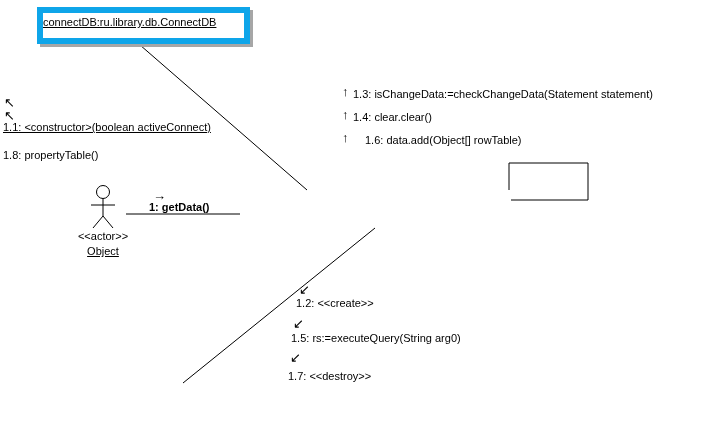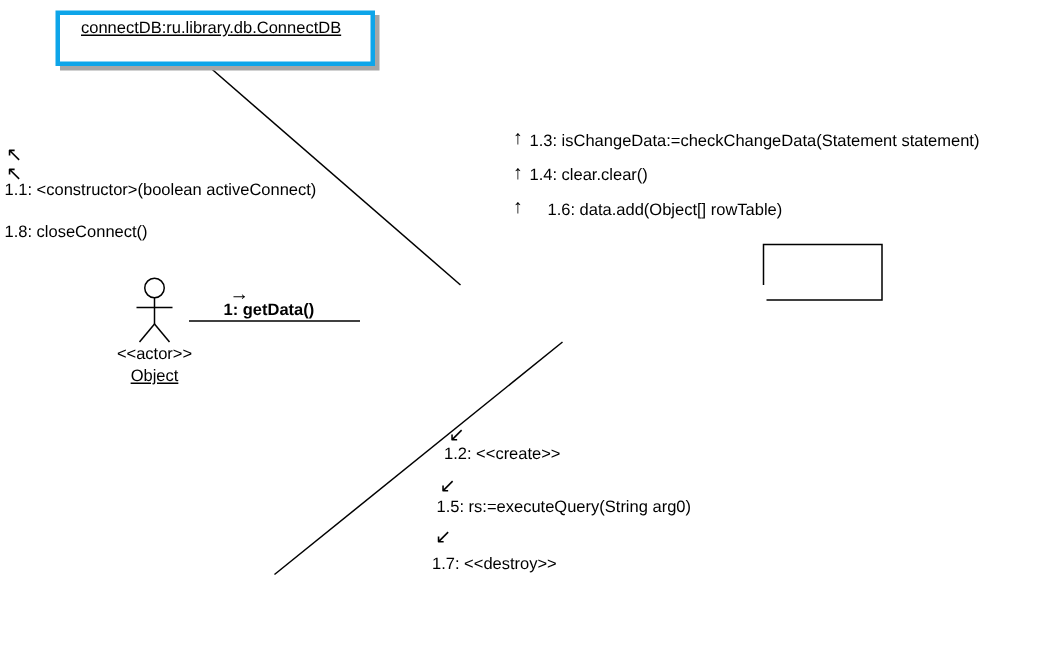--- a/index.html
+++ b/index.html
@@ -4,22 +4,22 @@
 <style>
   html,body{margin:0;padding:0;background:#fff;}
   .canvas{
     position:relative;width:701px;height:438px;background:#ffffff;
     font-family:"Liberation Sans", sans-serif;font-size:11px;color:#000;
     overflow:hidden;
   }
   svg.connectors{position:absolute;left:0;top:0;}
   .obj-box{
     position:absolute;box-sizing:border-box;background:#fff;
-    border:3px solid #0ea5e9;box-shadow:3px 3px 0 #a6a6a6;
-    padding:3px 14px;
+    border:6px solid #0ea5e9;box-shadow:3px 3px 0 #a6a6a6;
+    padding:3px 0;
   }
   .obj-label{text-decoration:underline;white-space:nowrap;}
   .msg{position:absolute;white-space:nowrap;line-height:12px;}
   .arrow{position:absolute;font-size:13px;line-height:12px;}
   .actor-label{position:absolute;white-space:nowrap;text-align:center;}
   .underline{text-decoration:underline;}
 </style>
 </head>
 <body>
 
@@ -48,22 +48,22 @@
     <span class="obj-label">connectDB:ru.library.db.ConnectDB</span>
   </div>
 
 
 
   <div class="actor-label" style="left:74px;top:230px;width:58px;text-align:center;">&lt;&lt;actor&gt;&gt;</div>
   <div class="actor-label underline" style="left:84px;top:245px;width:38px;">Object</div>
 
   <span class="arrow" style="left:4px;top:97px;">↖</span>
   <span class="arrow" style="left:4px;top:110px;">↖</span>
-  <div class="msg" style="left:3px;top:121px;">1.1: &lt;constructor&gt;(boolean activeConnect)</div>
-  <div class="msg" style="left:3px;top:149px;">1.8: closeConnect()</div>
+  <div class="msg" style="left:3px;top:121px;text-decoration:underline;">1.1: &lt;constructor&gt;(boolean activeConnect)</div>
+  <div class="msg" style="left:3px;top:149px;">1.8: propertyTable()</div>
 
   <span class="arrow" style="left:342px;top:86px;">↑</span>
   <div class="msg" style="left:353px;top:88px;">1.3: isChangeData:=checkChangeData(Statement statement)</div>
   <span class="arrow" style="left:342px;top:109px;">↑</span>
   <div class="msg" style="left:353px;top:111px;">1.4: clear.clear()</div>
   <span class="arrow" style="left:342px;top:132px;">↑</span>
   <div class="msg" style="left:365px;top:134px;">1.6: data.add(Object[] rowTable)</div>
 
   <span class="arrow" style="left:153px;top:190px;">→</span>
   <div class="msg" style="left:149px;top:201px;font-weight:bold;">1: getData()</div>

